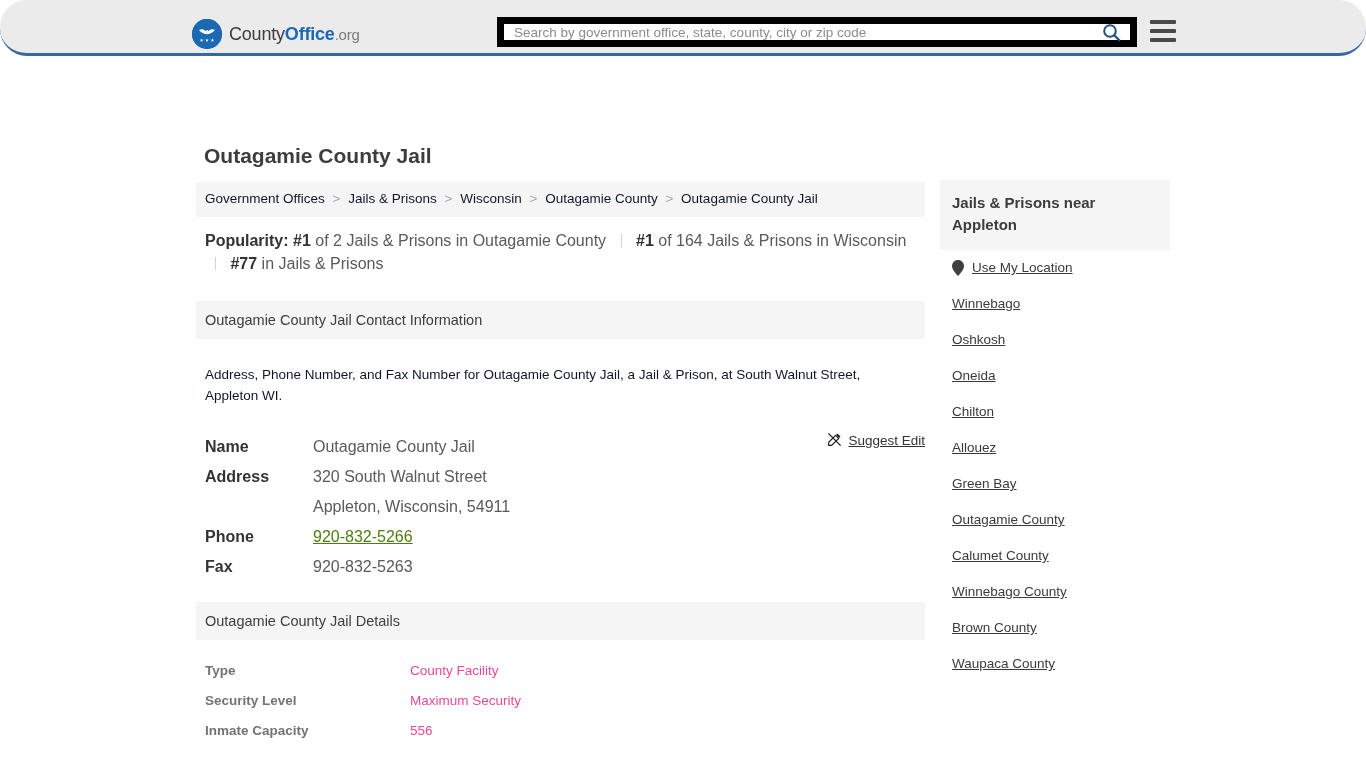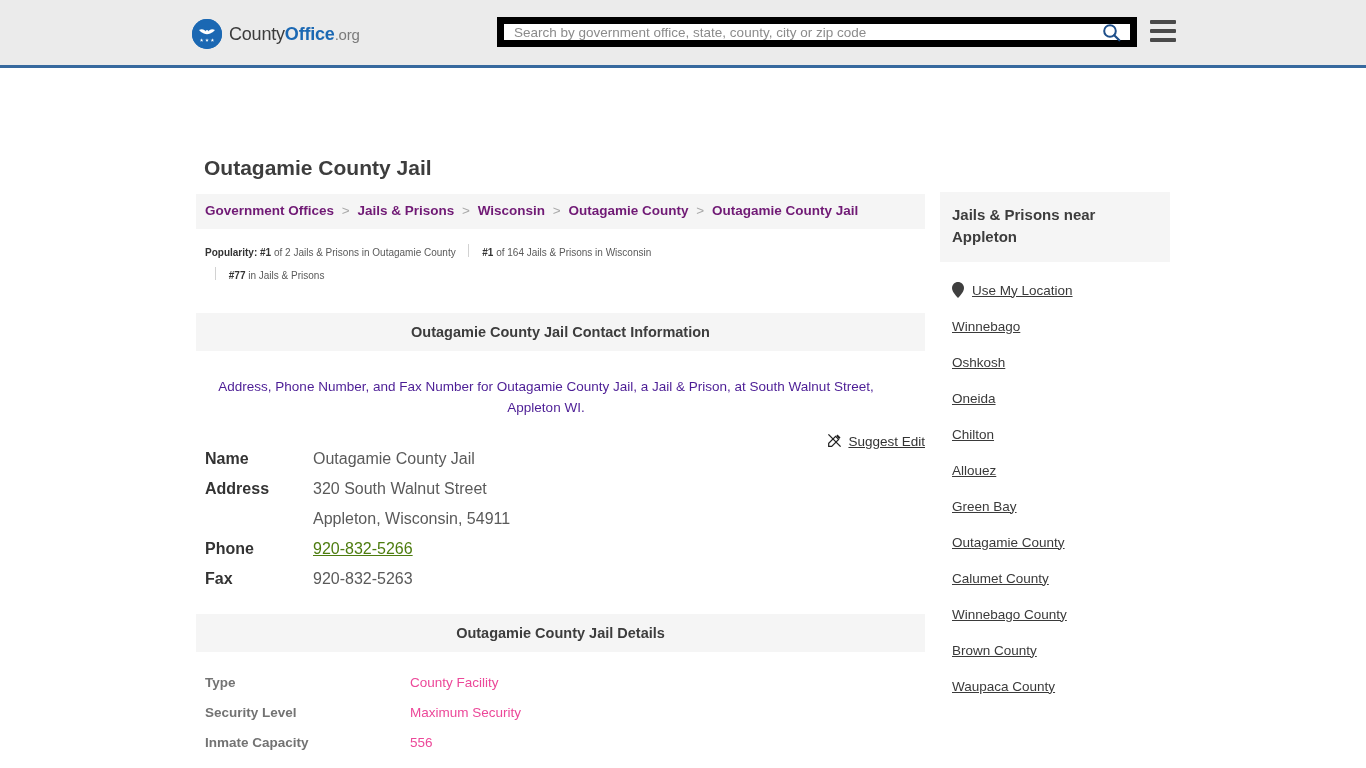--- a/index.html
+++ b/index.html
@@ -7,25 +7,26 @@
     margin: 0; padding: 0;
     width: 1366px; height: 768px;
     background: #ffffff;
     font-family: "Liberation Sans", sans-serif;
     overflow: hidden;
   }
 
   
   .site-header {
     position: relative;
-    height: 68px;
+    height: 56px;
     background: #ebebeb;
     border-bottom: 3px solid #37699e;
     display: flex;
     align-items: center;
+    border-radius: 27px;
   }
   .logo-wrap {
     position: absolute;
     left: 192px; top: 19px;
     display: flex; align-items: center; gap: 7px;
     text-decoration: none;
   }
   .logo-mark {
     width: 30px; height: 30px;
     border-radius: 50%;
@@ -105,57 +106,55 @@
   }
 
   
   .breadcrumb {
     background: #f5f5f5;
     padding: 10px 9px;
     font-size: 13.5px;
     color: #555;
     line-height: 1.1;
   }
-  .breadcrumb a { color: #701a75; text-decoration: none; font-weight: bold; }
+  .breadcrumb a { color: #0f172a; text-decoration: none; }
   .breadcrumb .sep { color: #a8a8a8; padding: 0 4px; }
 
   
   .popularity {
     padding: 12px 9px 6px 9px;
-    font-size: 10px;
+    font-size: 16px;
     color: #5a5a5a;
     line-height: 23px;
   }
   .popularity b { color: #333; }
   .pop-item { white-space: nowrap; }
   .pop-item .rank { font-weight: bold; color: #333; }
   .pop-divider {
     display: inline-block;
     border-left: 1px solid #d2d2d2;
     height: 13px;
     margin: 0 10px -1px 10px;
   }
 
   
   .sec-head {
     background: #f5f5f5;
     padding: 11px 9px;
     font-size: 14.5px;
-    font-weight: bold;
+    font-weight: normal;
     color: #3d3d3d;
     margin-top: 20px;
-    text-align: center;
   }
   .sec-desc {
     padding: 12px 9px 0 9px;
     font-size: 13.5px;
-    color: #4c1d95;
+    color: #0f172a;
     line-height: 21px;
     max-width: 700px;
-    text-align: center;
   }
 
   
   .info-table {
     position: relative;
     padding: 12px 9px 0 9px;
   }
   .info-row {
     display: flex;
     line-height: 30px;
@@ -164,21 +163,21 @@
   .info-label {
     width: 108px;
     flex: 0 0 108px;
     font-weight: bold;
     color: #333;
   }
   .info-value { color: #5a5a5a; }
   .info-value a { color: #4d7c0f; text-decoration: underline; }
   .suggest-edit {
     position: absolute;
-    right: 0; top: 1px;
+    right: 0; top: 12px;
     display: flex; align-items: center; gap: 6px;
     font-size: 13.5px;
     color: #333;
     text-decoration: none;
     cursor: pointer;
   }
   .suggest-edit .lbl { text-decoration: underline; }
 
   .details-table { padding: 16px 9px 0 9px; }
   .details-row {
@@ -196,21 +195,21 @@
   .side-head {
     background: #f5f5f5;
     padding: 12px 12px 14px 12px;
     font-size: 15px;
     font-weight: bold;
     color: #3d3d3d;
     line-height: 22px;
   }
   .side-list { padding: 10px 0 0 12px; }
   .side-item {
-    display: flex; align-items: center;
+    display: flex; 
     gap: 8px;
     height: 36px;
     font-size: 13.5px;
   }
   .side-item a {
     color: #3a3a3a;
     text-decoration: underline;
   }
   .pin-icon { display: flex; width: 12px; flex: 0 0 12px; }
 </style>

